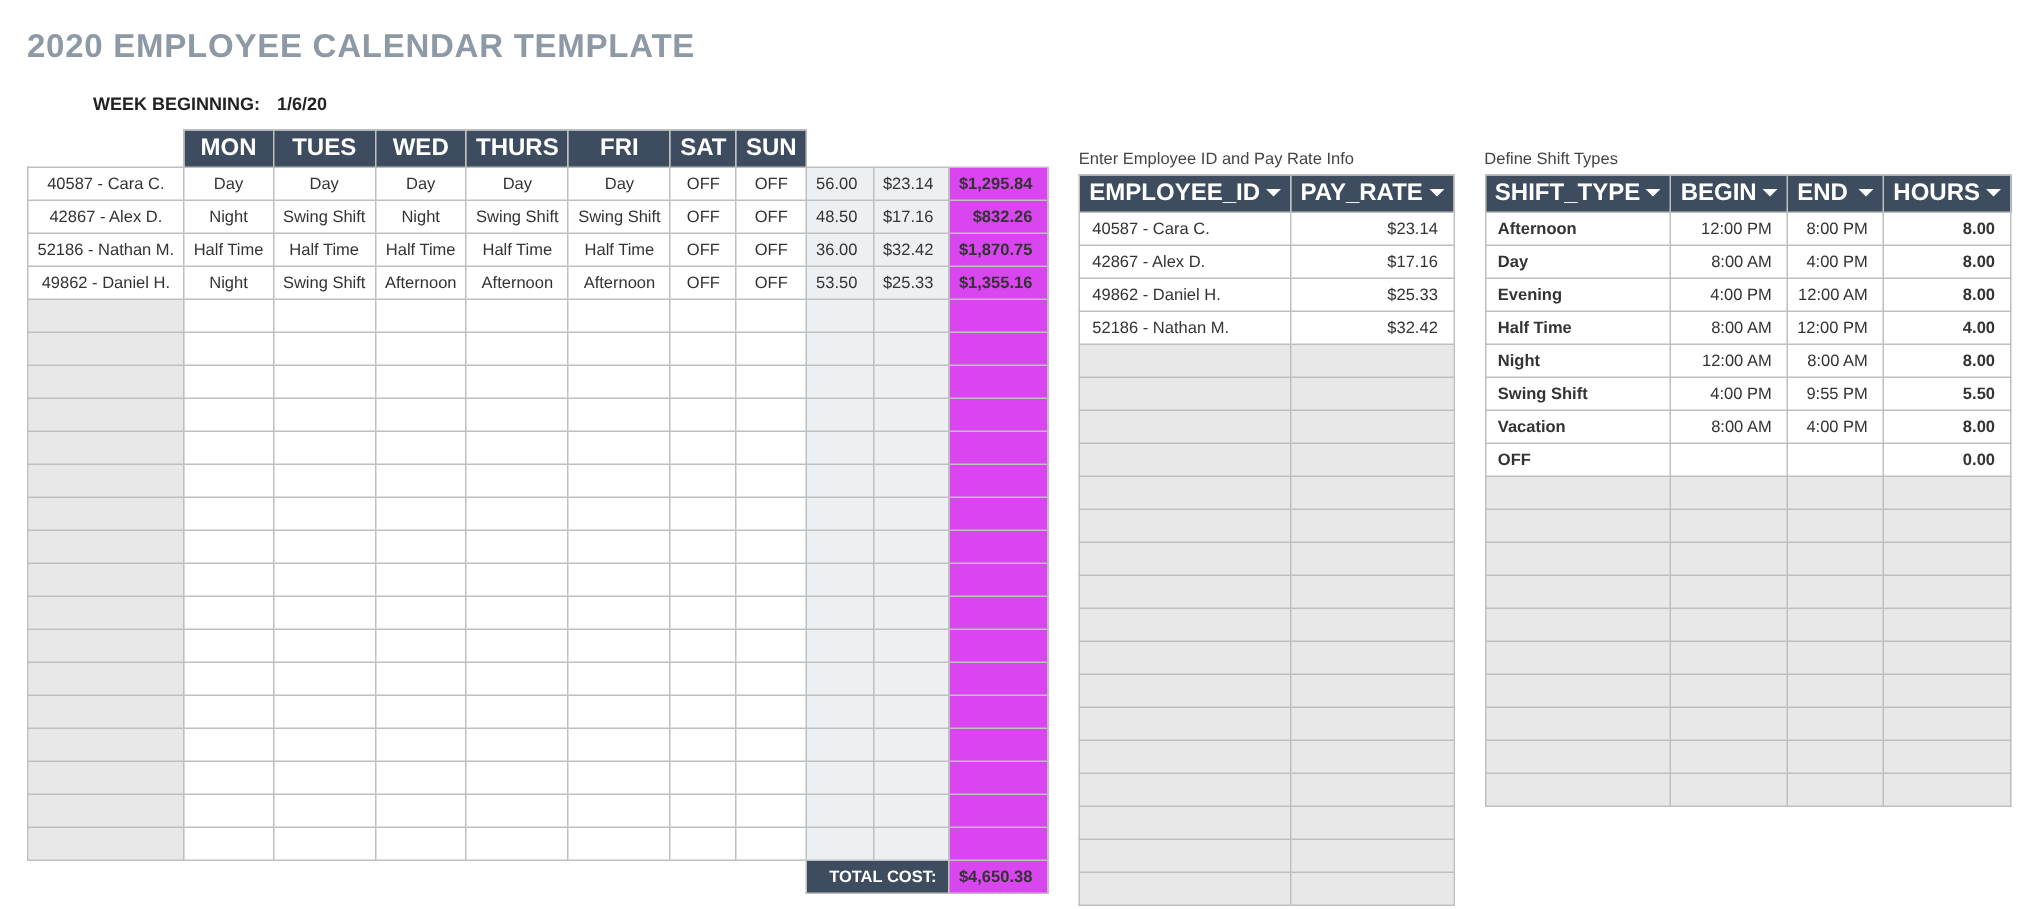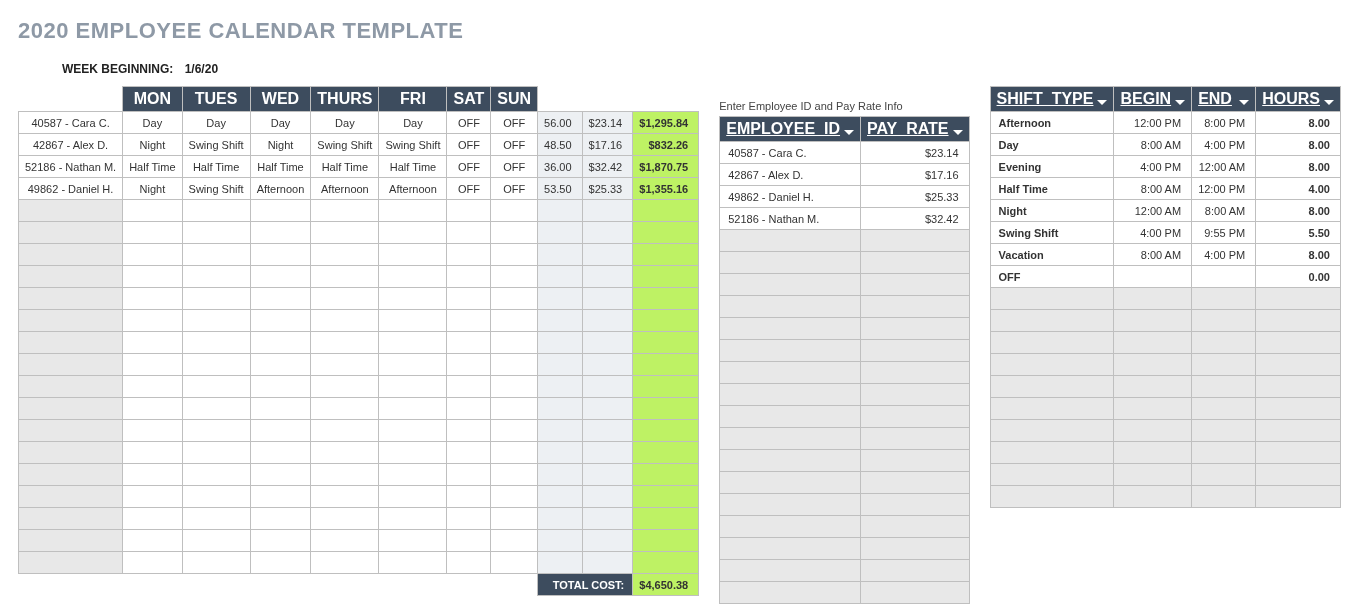--- a/index.html
+++ b/index.html
@@ -37,21 +37,21 @@
   .hdr-dark {
     background: #3d4c5e;
     color: #fff;
     font-weight: bold;
     font-size: 16px;
   }
   .hdr-blank { border: none; background: transparent; }
   .emp-id { text-align: center; }
   .shade-light { background: #edf0f3; margin-left: 39px; }
   .shade-gray { background: #e8e8e8; }
-  .shade-pay { background: #bef264; }
+  .shade-pay { background: #d946ef; }
   .bold { font-weight: bold; }
   .right { text-align: right; padding-right: 10px; }
   .left { text-align: left; padding-left: 8px; }
   .total-label {
     background: #3d4c5e;
     color: #fff;
     font-weight: bold;
     text-align: right;
     padding-right: 8px;
   }
@@ -74,21 +74,21 @@
   .filter-icon.active::before { border-top-color: #fff; }
   .main-tbl td, .main-tbl th { width: 65px; }
   .main-tbl .col-emp { width: 125px; }
   .main-tbl .col-metric { width: 75px; }
   .main-tbl .col-pay { width: 95px; }
   .ref-tbl td, .ref-tbl th { width: 100px; }
   .ref-tbl .col-rate { width: 85px; }
   .shift-tbl td, .shift-tbl th { width: 68px; }
   .shift-tbl .col-type { width: 80px; }
   .shift-tbl .col-hours { width: 55px; }
-  .hdr-flex { display:flex; align-items:flex-end; justify-content:space-between;text-decoration:underline; }
+  .hdr-flex { display:flex; align-items:center; justify-content:space-between; }
 </style>
 </head>
 <body>
 
 <div class="title">2020 EMPLOYEE CALENDAR TEMPLATE</div>
 
 <div class="week-row">
   <span class="week-label">WEEK BEGINNING:</span>
   <span class="week-value">1/6/20</span>
 </div>
@@ -499,20 +499,21 @@
           </tr>
           <tr>
             <td class="shade-gray"></td>
             <td class="shade-gray"></td>
           </tr>
         </tbody>
     </table>
   </div>
 
   <div>
+    <div class="small-caption">Define Shift Types</div>
     <table class="shift-tbl">
       <thead id="shift-head">
           <tr>
             <th class="hdr-dark col-type">
               <span class="hdr-flex">
                 <span>SHIFT_TYPE</span>
                 <span class="filter-icon active"></span>
               </span>
             </th>
             <th class="hdr-dark ">

